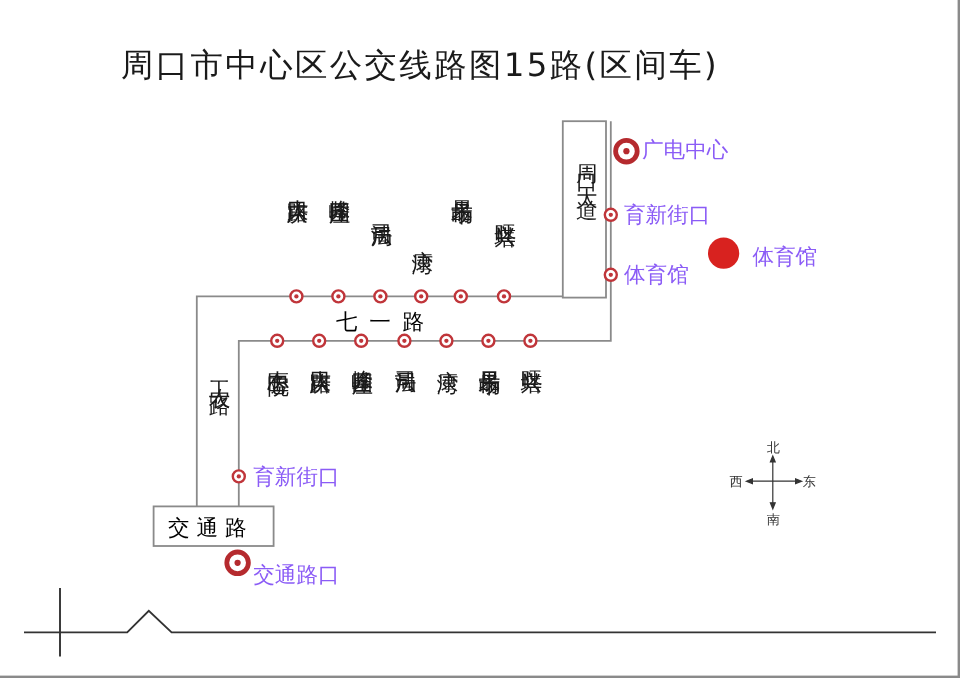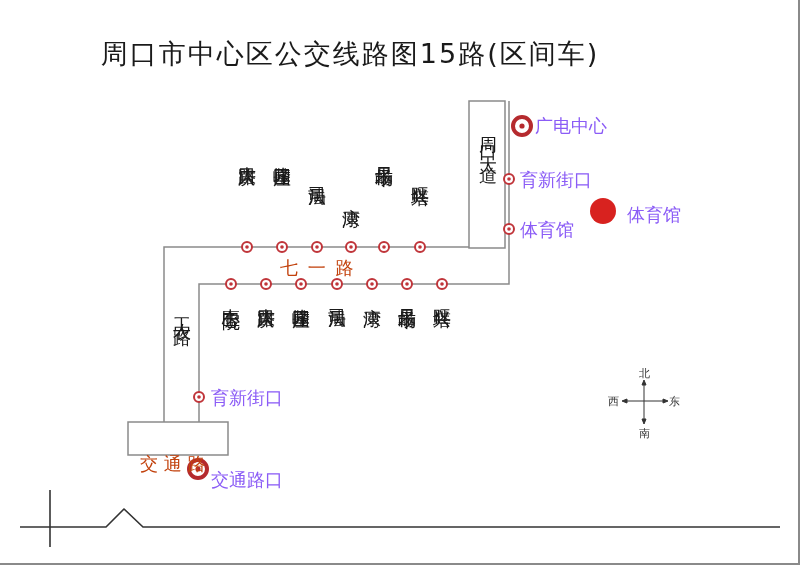--- a/index.html
+++ b/index.html
@@ -6,21 +6,21 @@
     body { width: 800px; height: 565px; position: relative; overflow: hidden;
            font-family: "DejaVu Sans", "Liberation Sans", sans-serif; color: #1a1a1a; }
     .frame { position: absolute; left: 0; top: 0; width: 798px; height: 563px;
              border-right: 2px solid #8a8a8a; border-bottom: 2px solid #8a8a8a; }
     .title { position: absolute; left: 0; top: 36px; width: 700px; text-align: center;
              font-size: 27px; letter-spacing: 2px; color: #1a1a1a; }
     svg.map { position: absolute; left: 0; top: 0; }
     .lbl { position: absolute; font-size: 18px; line-height: 20px; color: #8b5cf6; white-space: nowrap; }
     .vlbl { position: absolute; font-size: 18px; line-height: 20px; width: 20px; text-align: center;
             writing-mode: vertical-rl; text-orientation: upright; letter-spacing: 1px; color: #1a1a1a; }
-    .road { position: absolute; font-size: 18px; color: #c2410c; }
+    .road { position: absolute; font-size: 18px; color: #000000; }
     .road-v { position: absolute; font-size: 18px; line-height: 20px; width: 22px; text-align: center;
               writing-mode: vertical-rl; text-orientation: upright; letter-spacing: 10px; }
     .compass-lbl { position: absolute; font-size: 11px; color: #333; }
   </style>
 </head>
 <body>
 
 <div class="frame"></div>
 
 <div class="title">周口市中心区公交线路图15路(区间车)</div>
@@ -118,21 +118,21 @@
         <circle cx="198" cy="469" r="9" fill="#fff" stroke="#b52a2e" stroke-width="4"></circle>
         <circle cx="198" cy="469" r="2.6" fill="#b52a2e"></circle>
       </g>
       <circle cx="603" cy="211" r="13" fill="#d8221f"></circle>
     </g>
 </svg>
 
 <div class="road-v" style="left:476px; top:122px;">周口大道</div>
 <div class="road" style="left:280px; top:256px; letter-spacing:2px;">七 一 路</div>
 <div class="road-v" style="left:170px; top:303px; letter-spacing:6px;">工农路</div>
-<div class="road" style="left:140px; top:452px;">交 通 路</div>
+<div class="road" style="left:140px; top:428px;">交 通 路</div>
 
 <div class="lbl" style="left:535px; top:116px;">广电中心</div>
 <div class="lbl" style="left:211px; top:470px;">交通路口</div>
 
 <div class="lbl" style="left:627px; top:205px;">体育馆</div>
 
 <div class="lbl" style="left:520px; top:170px;">育新街口</div>
 <div class="lbl" style="left:520px; top:220px;">体育馆</div>
 
 <div class="vlbl" style="left:237px; top:152px;">大庆路口</div>

